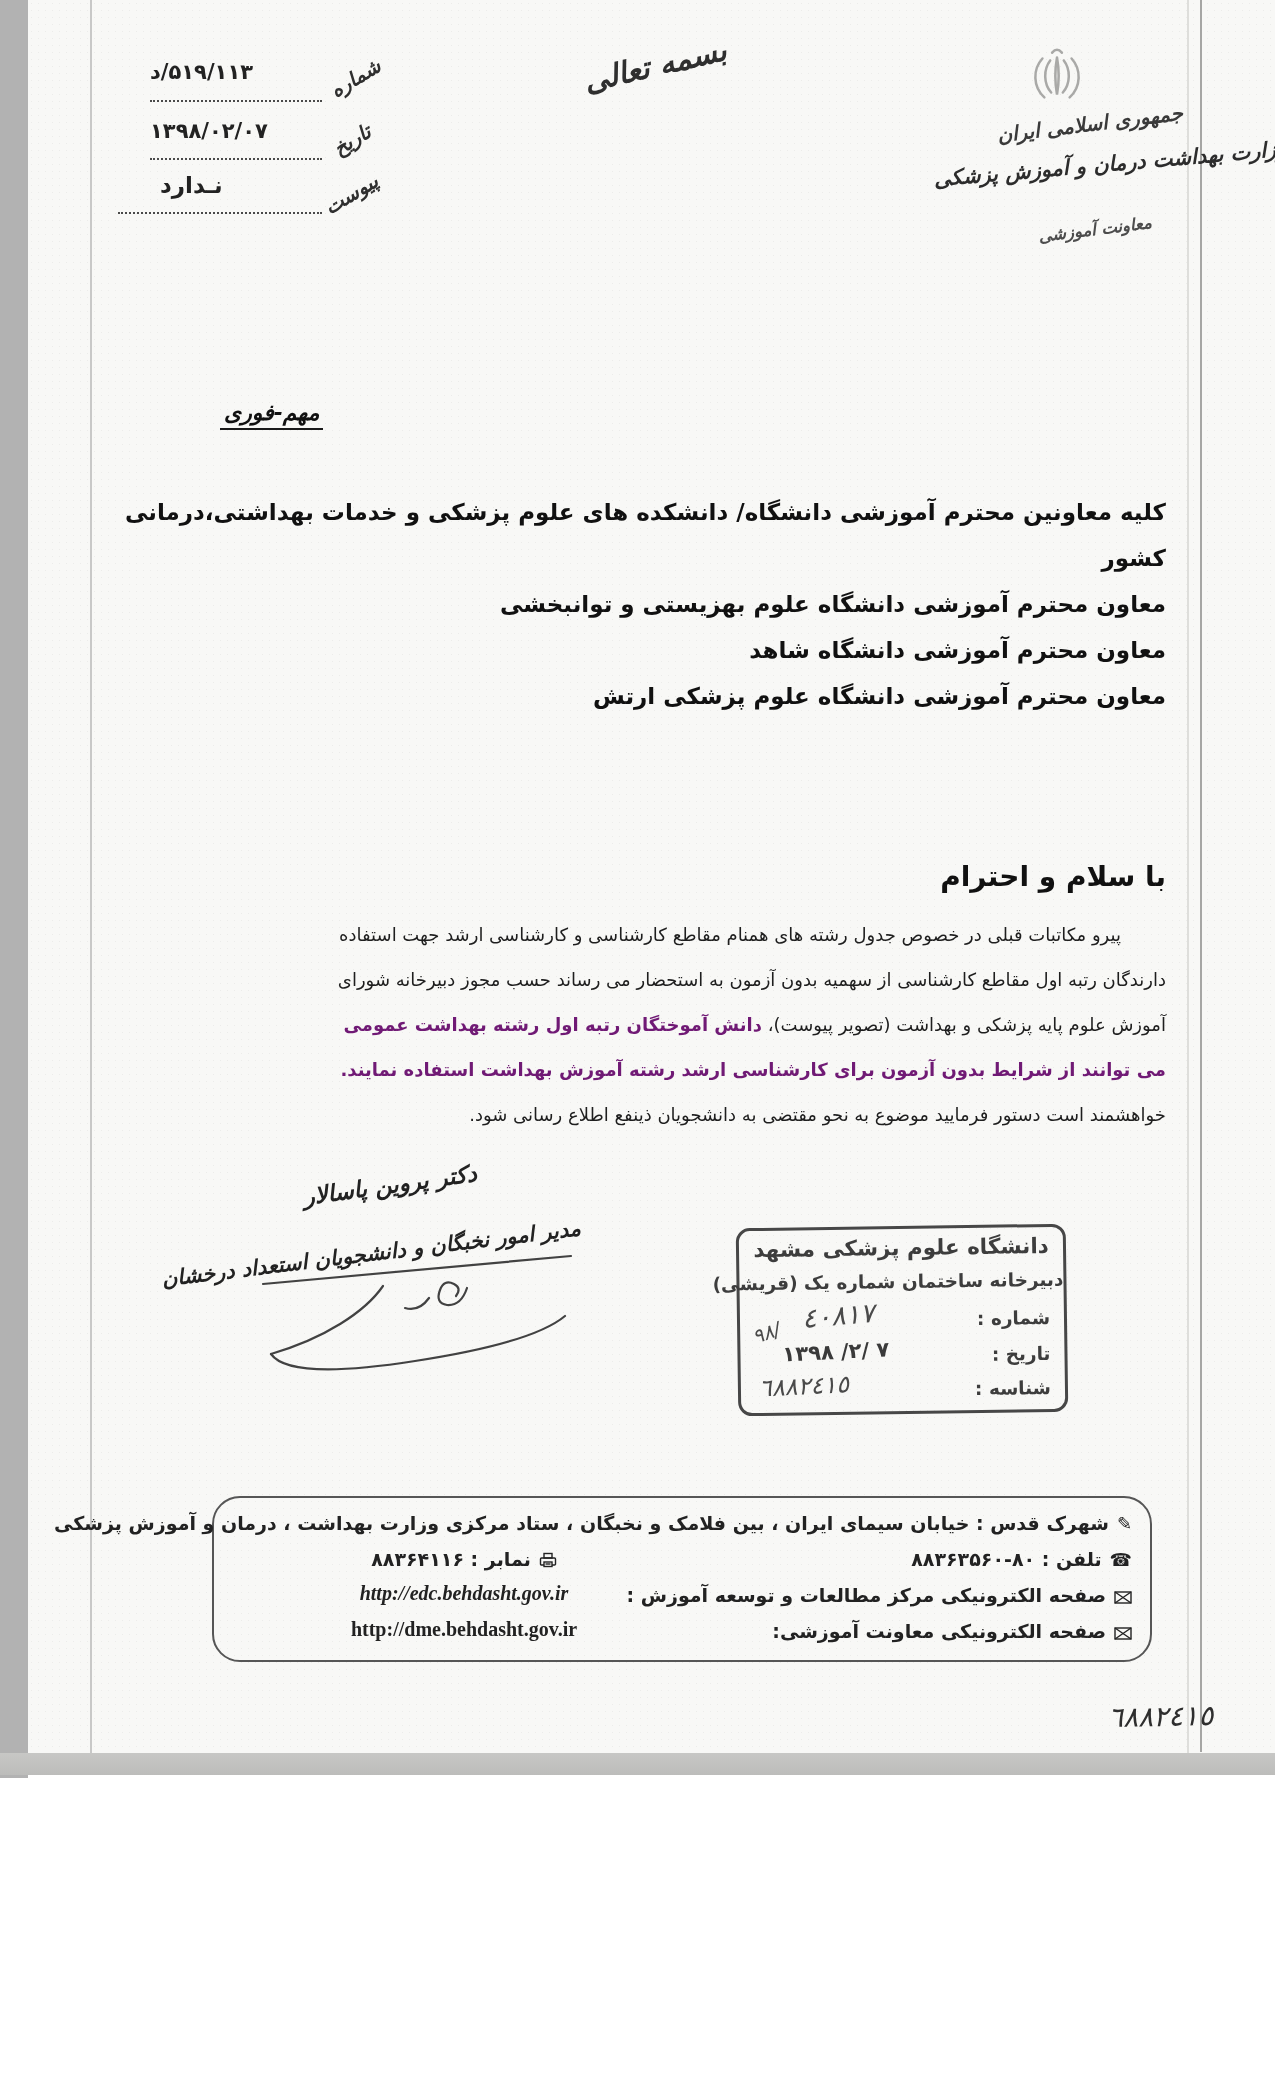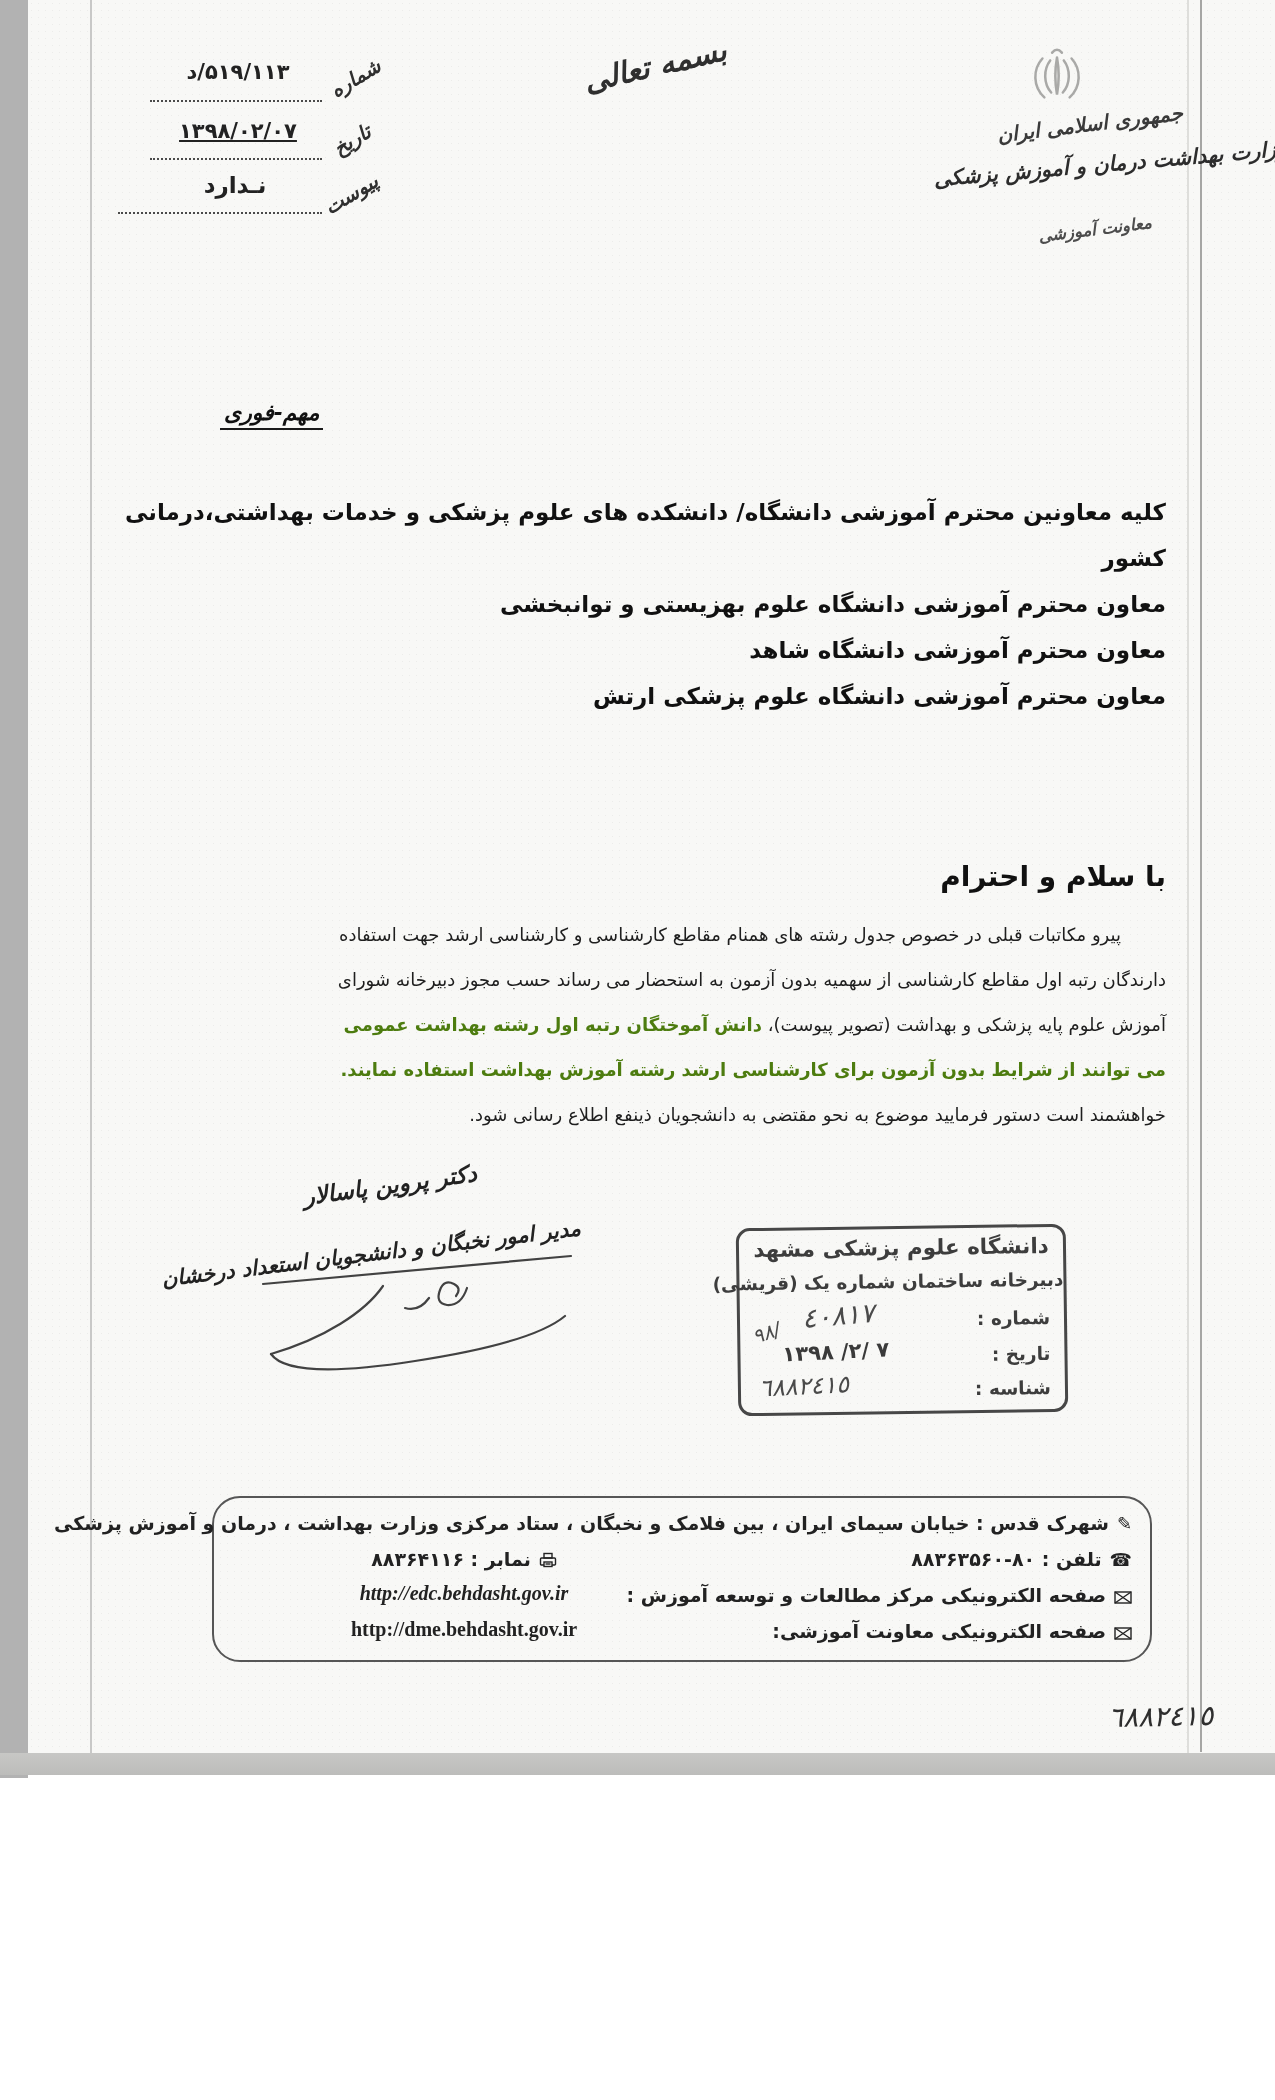--- a/index.html
+++ b/index.html
@@ -13,42 +13,42 @@
   .scan-bottom{left:0;top:1753px;width:1275px;height:22px;background:linear-gradient(#c7c7c5,#bcbcba);}
   .fold-line{left:90px;top:0;width:2px;height:1755px;background:#a0a0a0;opacity:.55;}
   .vline-faint{left:1187px;top:0;width:2px;height:1755px;background:#dededb;}
   .vline-dark{left:1200px;top:0;width:2px;height:1752px;background:#a6a6a4;}
   
   .rtl{direction:rtl;unicode-bidi:embed;}
   .ltr{direction:ltr;unicode-bidi:bidi-override;}
   .nowrap{white-space:nowrap;}
   .hand{font-style:italic;}
   
-  .meta-value{width:176px;text-align:center;font-weight:600;font-size:21px;letter-spacing:1px;color:#222;}
+  .meta-value{width:176px;text-align:left;font-weight:600;font-size:21px;letter-spacing:1px;color:#222;}
   .meta-dotted{border-bottom:2.5px dotted #4a4a4a;height:0;}
   .meta-label{font-size:20px;color:#2f2f2f;font-weight:600;transform:rotate(-31deg);}
   
   .bismillah{left:575px;top:48px;width:160px;text-align:center;font-size:30px;font-weight:600;
              font-style:italic;color:#2f2f2f;transform:rotate(-13deg);}
   .lh-country{left:975px;top:112px;width:230px;text-align:center;font-size:20px;font-weight:700;
               font-style:italic;color:#3a3a3a;transform:rotate(-7deg);}
   .lh-ministry{left:925px;top:152px;width:370px;text-align:center;font-size:21px;font-weight:700;
                font-style:italic;color:#2c2c2c;transform:rotate(-5deg);}
   .lh-deputy{left:1005px;top:220px;width:180px;text-align:center;font-size:16.5px;font-weight:600;
              font-style:italic;color:#4c4c4c;transform:rotate(-7deg);}
   
   .urgency{left:220px;top:400px;font-size:22px;font-weight:700;color:#111;
            border-bottom:2.5px solid #1a1a1a;padding:0 4px 3px 4px;font-style:italic;}
   
   .recipients{left:150px;top:489px;width:1016px;text-align:right;font-weight:700;
               font-size:23px;line-height:46px;color:#111;}
   .salutation{left:150px;top:860px;width:1016px;text-align:right;font-weight:700;font-size:28px;color:#111;}
   .bodytext{left:150px;top:912px;width:1016px;text-align:right;font-size:18px;line-height:45px;color:#1e1e1e;}
   .bodytext .indent{padding-right:45px;}
-  .b{font-weight:700;color:#4d7c0f;}
+  .b{font-weight:700;color:#701a75;}
   
   .sig-name{left:280px;top:1172px;width:220px;text-align:center;font-size:23px;font-weight:600;
             font-style:italic;color:#222;transform:rotate(-8deg);}
   .sig-title{left:222px;top:1238px;width:360px;text-align:center;font-size:21px;font-weight:600;
              font-style:italic;color:#222;transform:rotate(-7deg);}
   
   .stamp{left:737px;top:1226px;width:324px;height:182px;border:3px solid #474747;border-radius:14px;
          color:#3d3d3d;transform:rotate(-0.8deg);direction:rtl;}
   .stamp-title{left:0;top:6px;width:100%;text-align:center;font-size:21.5px;font-weight:700;}
   .stamp-sub{left:0;top:42px;width:100%;text-align:center;font-size:18.5px;font-weight:600;}
@@ -79,21 +79,21 @@
   <div class="abs paper"></div>
   <div class="abs fold-line"></div>
   <div class="abs vline-faint"></div>
   <div class="abs vline-dark"></div>
   <div class="abs scan-bottom"></div>
 
   <div class="abs meta-value ltr nowrap" style="left:150px;top:60px;">د/۵۱۹/۱۱۳</div>
   <div class="abs meta-dotted" style="left:150px;top:100px;width:172px;"></div>
   <div class="abs meta-label hand" style="left:328px;top:66px;">شماره</div>
 
-  <div class="abs meta-value ltr nowrap" style="left:150px;top:119px;text-decoration:underline;">۱۳۹۸/۰۲/۰۷</div>
+  <div class="abs meta-value ltr nowrap" style="left:150px;top:119px;">۱۳۹۸/۰۲/۰۷</div>
   <div class="abs meta-dotted" style="left:150px;top:158px;width:172px;"></div>
   <div class="abs meta-label hand" style="left:332px;top:128px;">تاریخ</div>
 
   <div class="abs meta-value nowrap" style="left:160px;top:172px;width:150px;font-size:23px;letter-spacing:2px;font-weight:700;">نـدارد</div>
   <div class="abs meta-dotted" style="left:118px;top:212px;width:204px;"></div>
   <div class="abs meta-label hand" style="left:322px;top:182px;">پیوست</div>
 
   <div class="abs bismillah nowrap">بسمه تعالی</div>
 
   <div class="abs" style="left:1022px;top:44px;">

